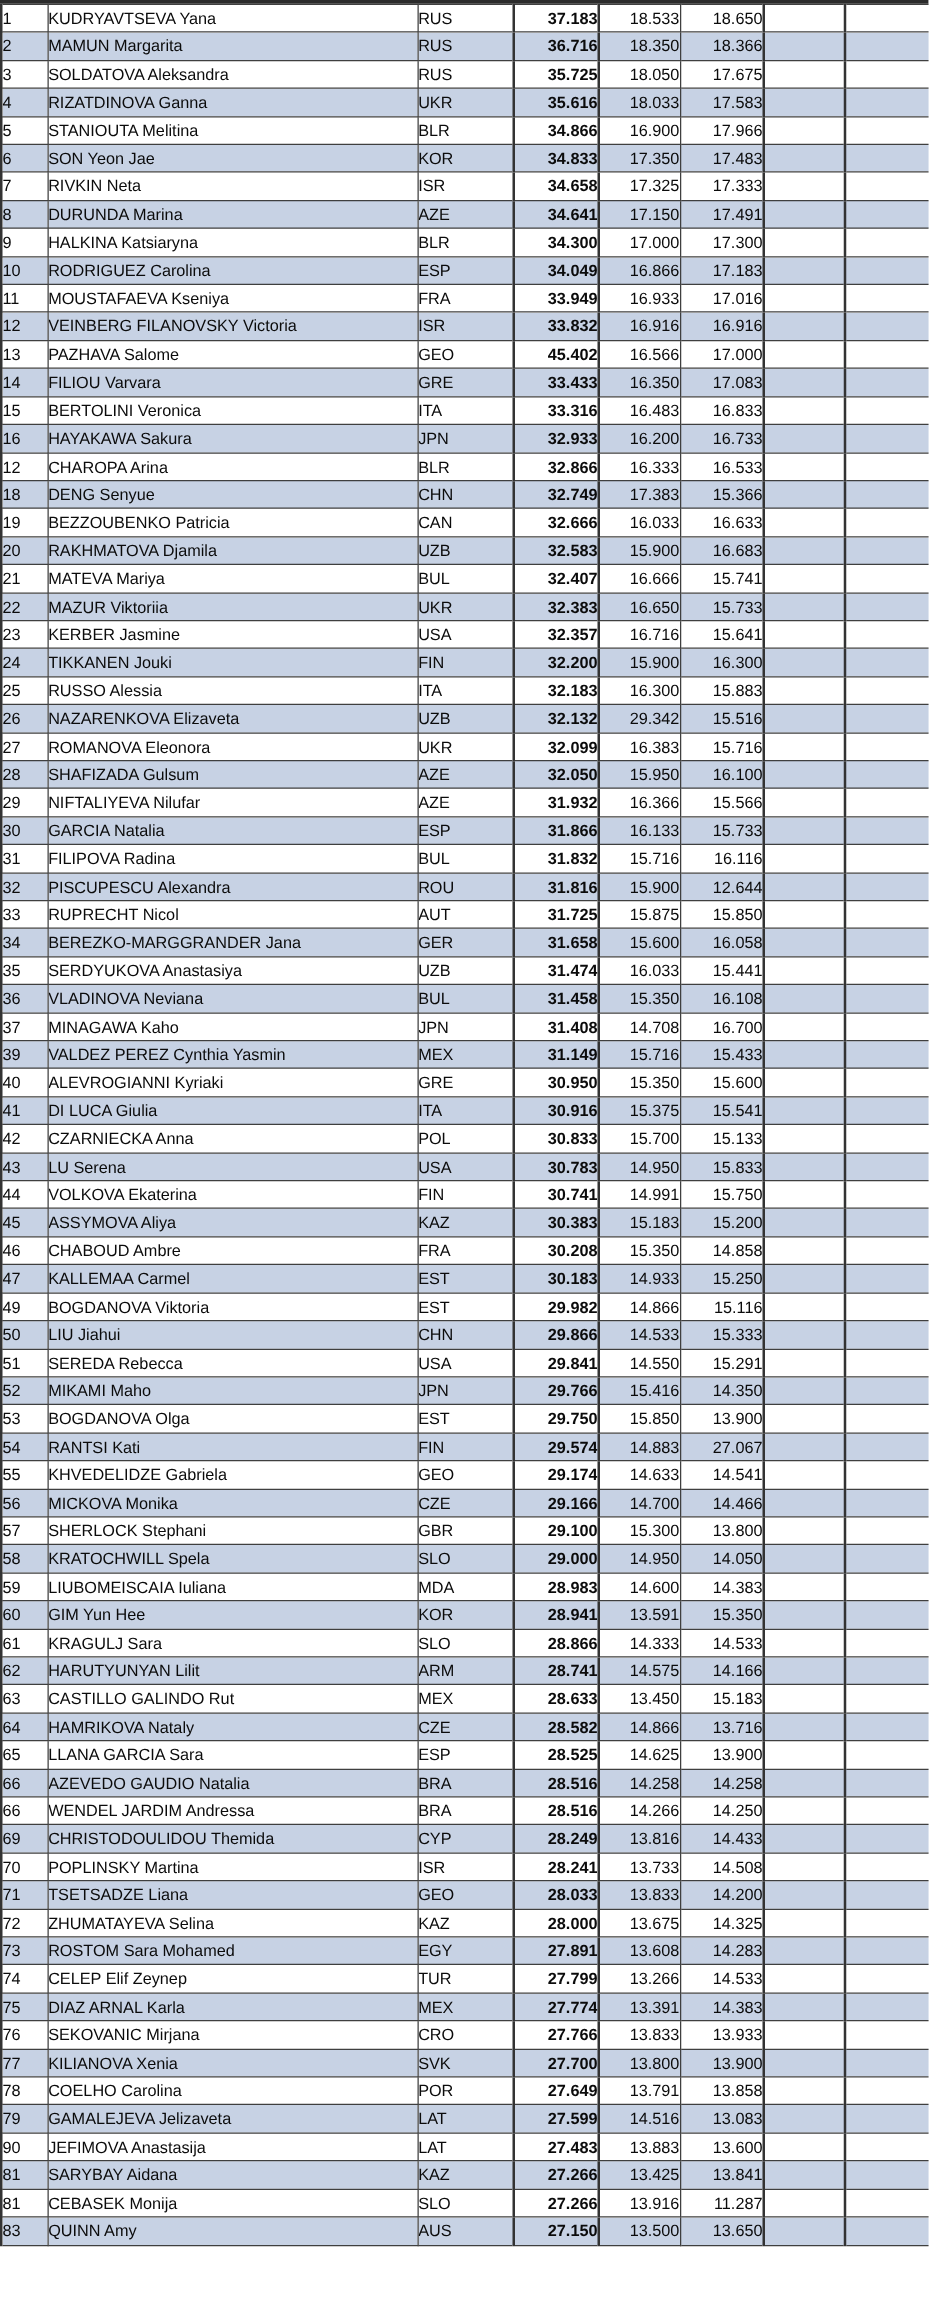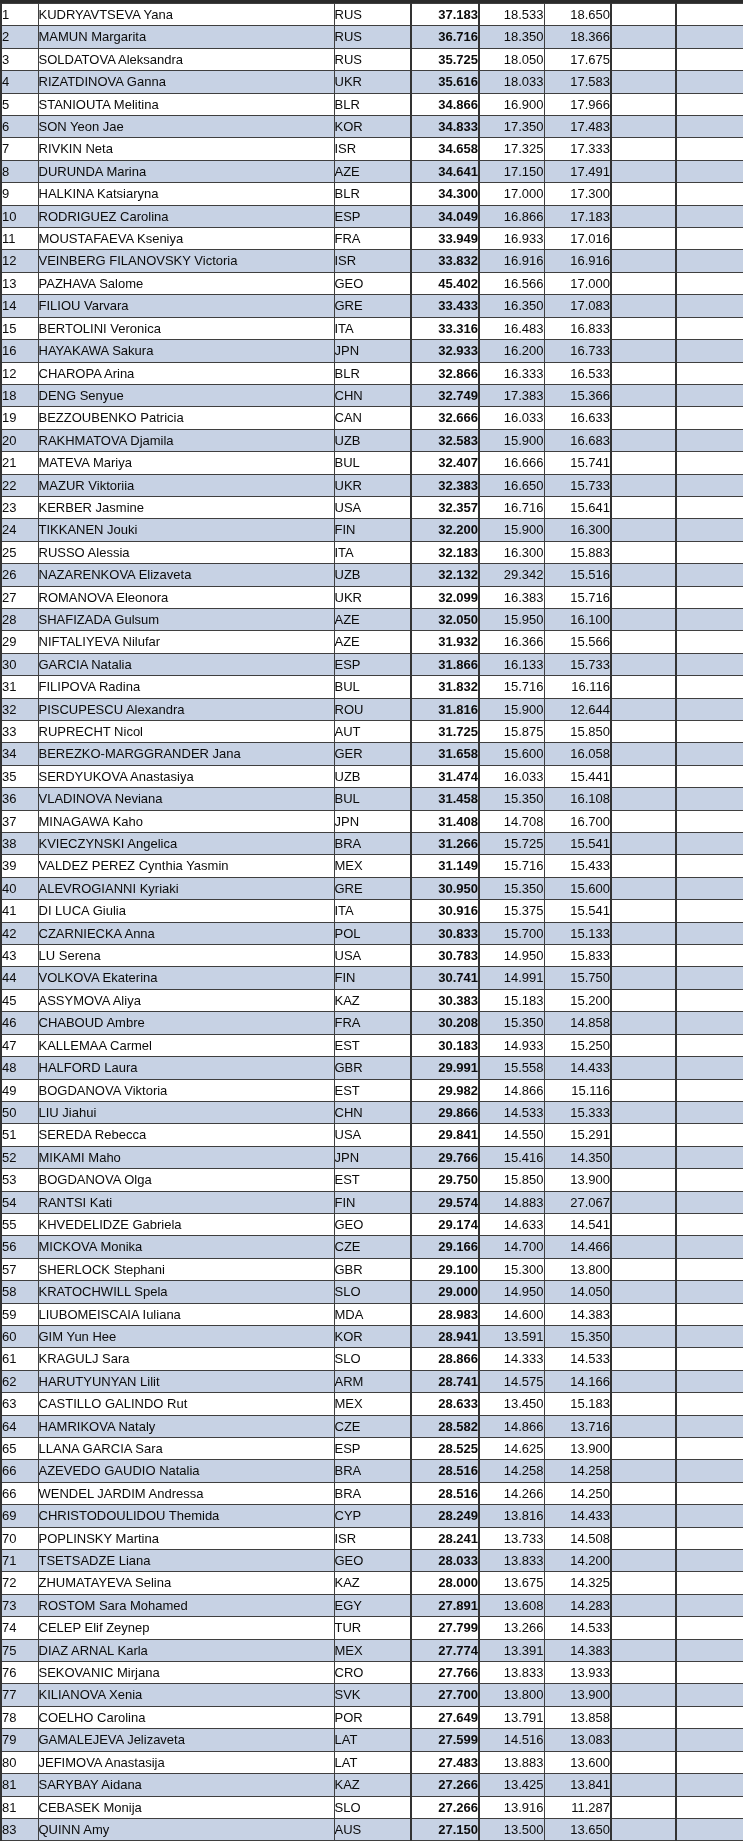--- a/index.html
+++ b/index.html
@@ -441,30 +441,20 @@
           <td class="c-rank">37</td>
           <td class="c-name">MINAGAWA Kaho</td>
           <td class="c-noc">JPN</td>
           <td class="c-total">31.408</td>
           <td class="c-s1">14.708</td>
           <td class="c-s2">16.700</td>
           <td class="c-e1"></td>
           <td class="c-e2"></td>
         </tr>
         <tr>
-          <td class="c-rank">38</td>
-          <td class="c-name">KVIECZYNSKI Angelica</td>
-          <td class="c-noc">BRA</td>
-          <td class="c-total">31.266</td>
-          <td class="c-s1">15.725</td>
-          <td class="c-s2">15.541</td>
-          <td class="c-e1"></td>
-          <td class="c-e2"></td>
-        </tr>
-        <tr>
           <td class="c-rank">39</td>
           <td class="c-name">VALDEZ PEREZ Cynthia Yasmin</td>
           <td class="c-noc">MEX</td>
           <td class="c-total">31.149</td>
           <td class="c-s1">15.716</td>
           <td class="c-s2">15.433</td>
           <td class="c-e1"></td>
           <td class="c-e2"></td>
         </tr>
         <tr>
@@ -541,30 +531,20 @@
           <td class="c-rank">47</td>
           <td class="c-name">KALLEMAA Carmel</td>
           <td class="c-noc">EST</td>
           <td class="c-total">30.183</td>
           <td class="c-s1">14.933</td>
           <td class="c-s2">15.250</td>
           <td class="c-e1"></td>
           <td class="c-e2"></td>
         </tr>
         <tr>
-          <td class="c-rank">48</td>
-          <td class="c-name">HALFORD Laura</td>
-          <td class="c-noc">GBR</td>
-          <td class="c-total">29.991</td>
-          <td class="c-s1">15.558</td>
-          <td class="c-s2">14.433</td>
-          <td class="c-e1"></td>
-          <td class="c-e2"></td>
-        </tr>
-        <tr>
           <td class="c-rank">49</td>
           <td class="c-name">BOGDANOVA Viktoria</td>
           <td class="c-noc">EST</td>
           <td class="c-total">29.982</td>
           <td class="c-s1">14.866</td>
           <td class="c-s2">15.116</td>
           <td class="c-e1"></td>
           <td class="c-e2"></td>
         </tr>
         <tr>
@@ -851,21 +831,21 @@
           <td class="c-rank">79</td>
           <td class="c-name">GAMALEJEVA Jelizaveta</td>
           <td class="c-noc">LAT</td>
           <td class="c-total">27.599</td>
           <td class="c-s1">14.516</td>
           <td class="c-s2">13.083</td>
           <td class="c-e1"></td>
           <td class="c-e2"></td>
         </tr>
         <tr>
-          <td class="c-rank">80</td>
+          <td class="c-rank">90</td>
           <td class="c-name">JEFIMOVA Anastasija</td>
           <td class="c-noc">LAT</td>
           <td class="c-total">27.483</td>
           <td class="c-s1">13.883</td>
           <td class="c-s2">13.600</td>
           <td class="c-e1"></td>
           <td class="c-e2"></td>
         </tr>
         <tr>
           <td class="c-rank">81</td>

